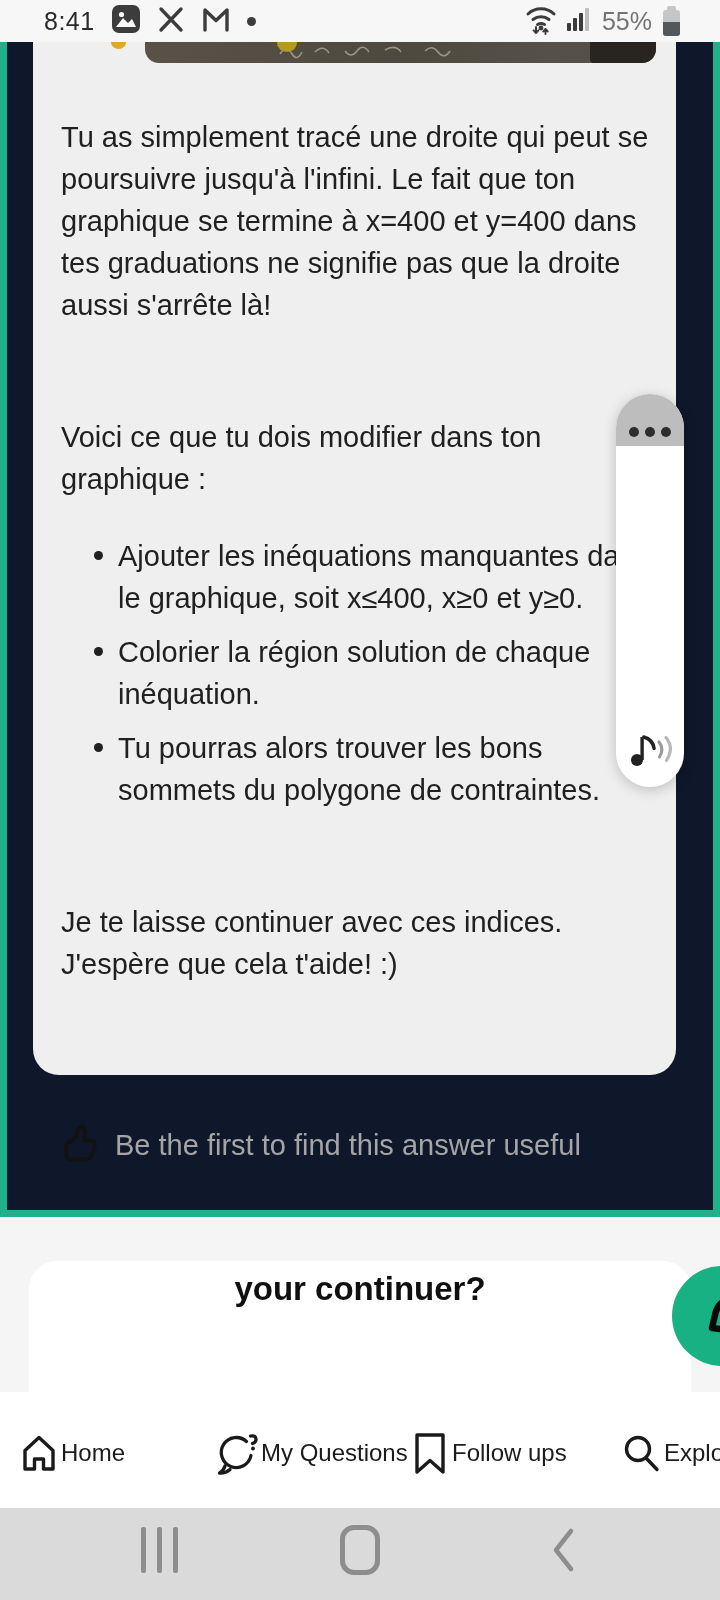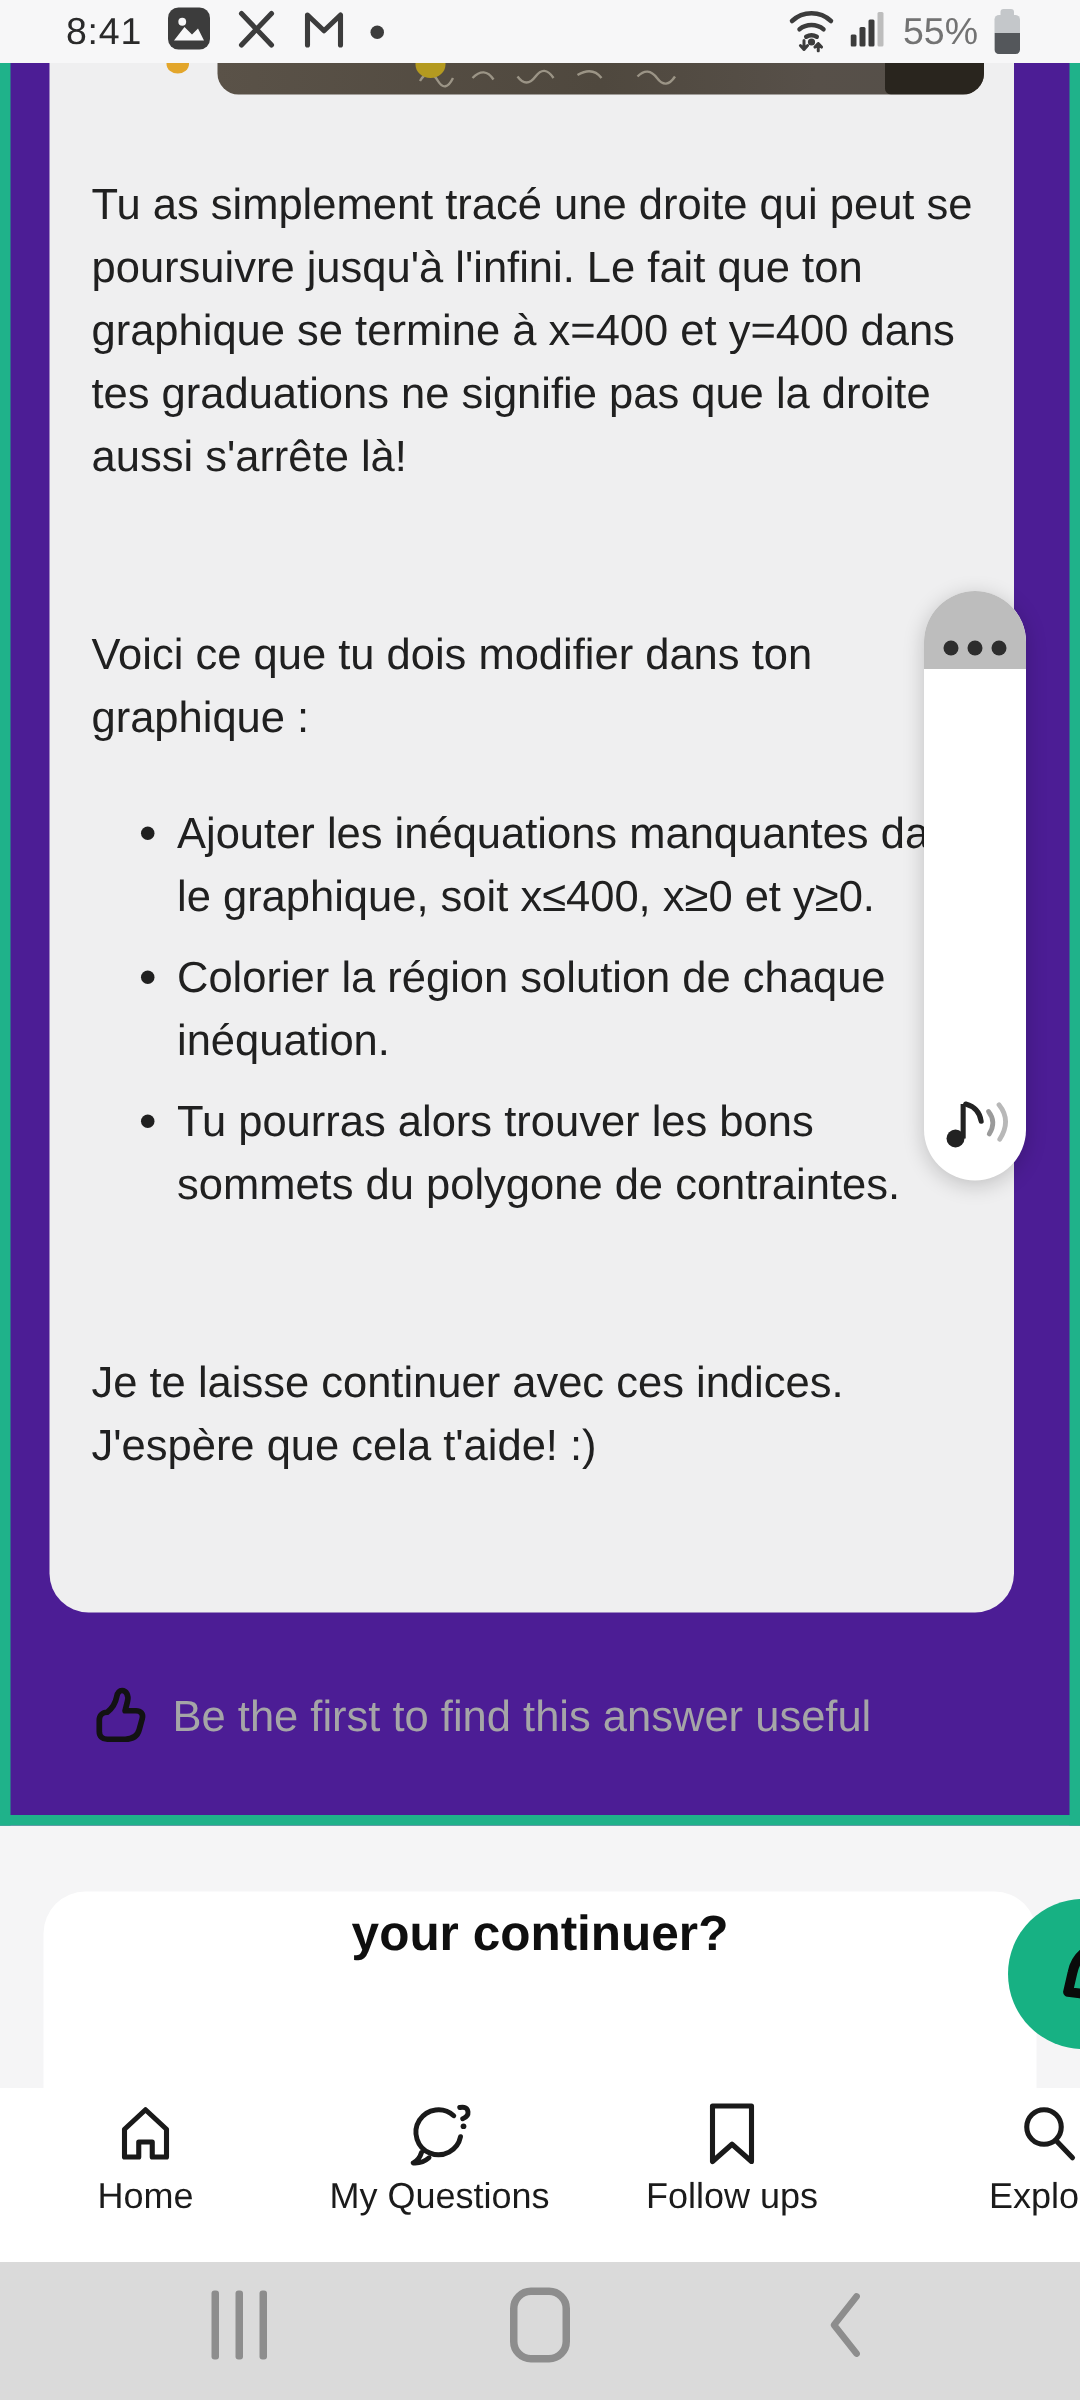--- a/index.html
+++ b/index.html
@@ -22,21 +22,21 @@
   .sb-batt-text { font-size:25px; color:#737373; }
   .notif-dot { width:9px; height:9px; border-radius:50%; background:#3c3c3c; }
   .batt { position:relative; width:17px; height:30px; margin-left:2px; }
   .batt .cap { position:absolute; top:0; left:4px; width:9px; height:4px; background:#c4c7ca; border-radius:2px 2px 0 0; }
   .batt .body { position:absolute; top:4px; left:0; width:17px; height:26px; background:#c4c7ca; border-radius:3px; overflow:hidden; }
   .batt .fill { position:absolute; bottom:0; left:0; width:100%; height:55%; background:#54575b; }
 
   
   .answer-frame {
     position:absolute; top:42px; left:0; width:720px; height:1175px;
-    background:#4c1d95;
+    background:#0f172a;
     border:0 solid #1fb28a; border-left-width:7px; border-right-width:7px; border-bottom-width:7px;
     z-index:1; overflow:hidden;
   }
   .answer-bubble {
     position:relative; margin-left:26px; width:643px; height:1033px;
     background:#efeff0; border-radius:0 0 26px 26px;
     padding:0 24px 0 28px; overflow:hidden;
   }
   .photo-strip {
     position:absolute; top:0; left:112px; width:511px; height:21px;
@@ -84,21 +84,21 @@
     position:absolute; left:672px; top:1266px; width:100px; height:100px;
     border-radius:50%; background:#17b183; z-index:3; overflow:hidden;
   }
   .fab svg { position:absolute; left:14px; top:22px; }
 
   
   .bottom-nav {
     position:absolute; top:1392px; left:0; width:720px; height:116px;
     background:#ffffff; z-index:30;
   }
-  .nav-item { position:absolute; top:0; width:160px; height:116px; display:flex; flex-direction:column; align-items:center; }
+  .nav-item { position:absolute; top:0; width:160px; height:116px; display:flex; flex-direction:row; align-items:center; }
   .nav-item .ic { margin-top:6px; height:48px; display:flex; align-items:center; justify-content:center; }
   .nav-item .lbl { margin-top:5px; font-size:24px; color:#1b1b1b; white-space:nowrap; }
   .ni-home { left:17px; } .ni-myq { left:213px; } .ni-follow { left:408px; } .ni-explore { left:620px; }
 
   
   .system-nav {
     position:absolute; top:1508px; left:0; width:720px; height:92px;
     background:#dadada; z-index:35;
   }
   .sys-btn { position:absolute; top:14px; height:56px; display:flex; align-items:center; justify-content:center; }

